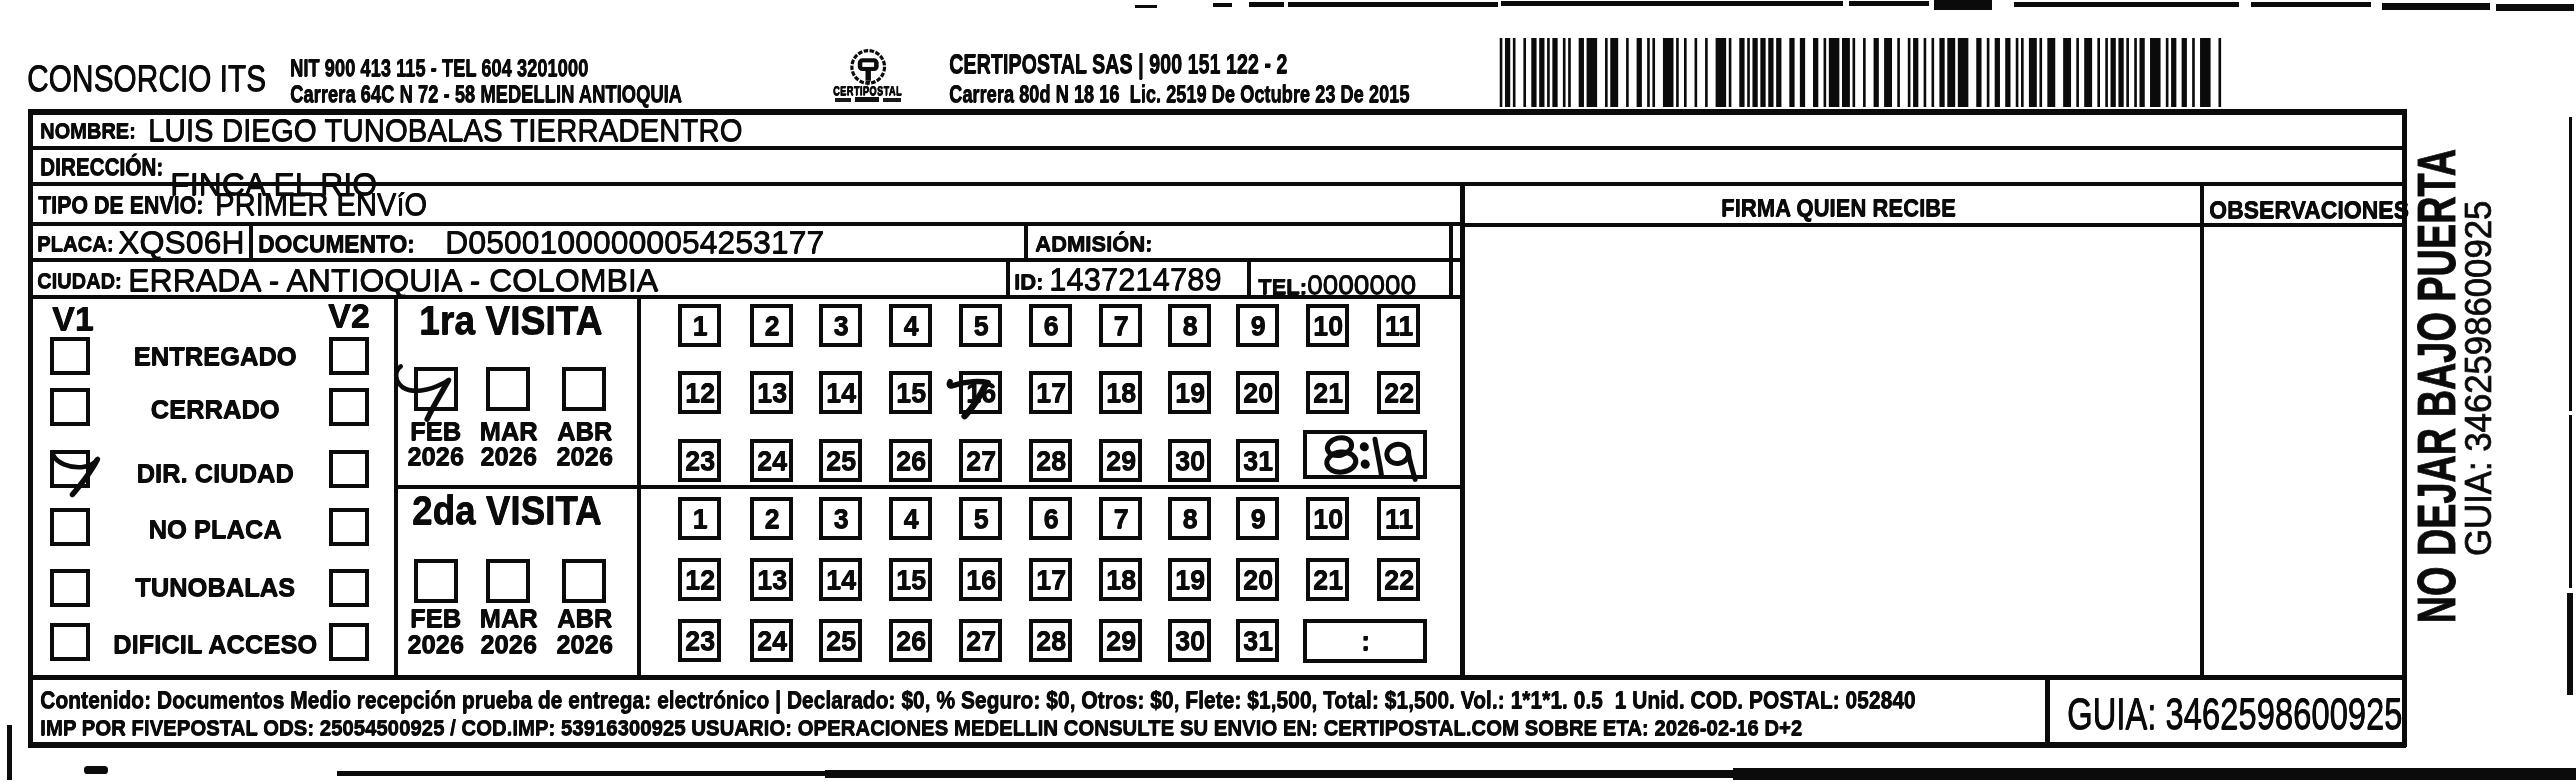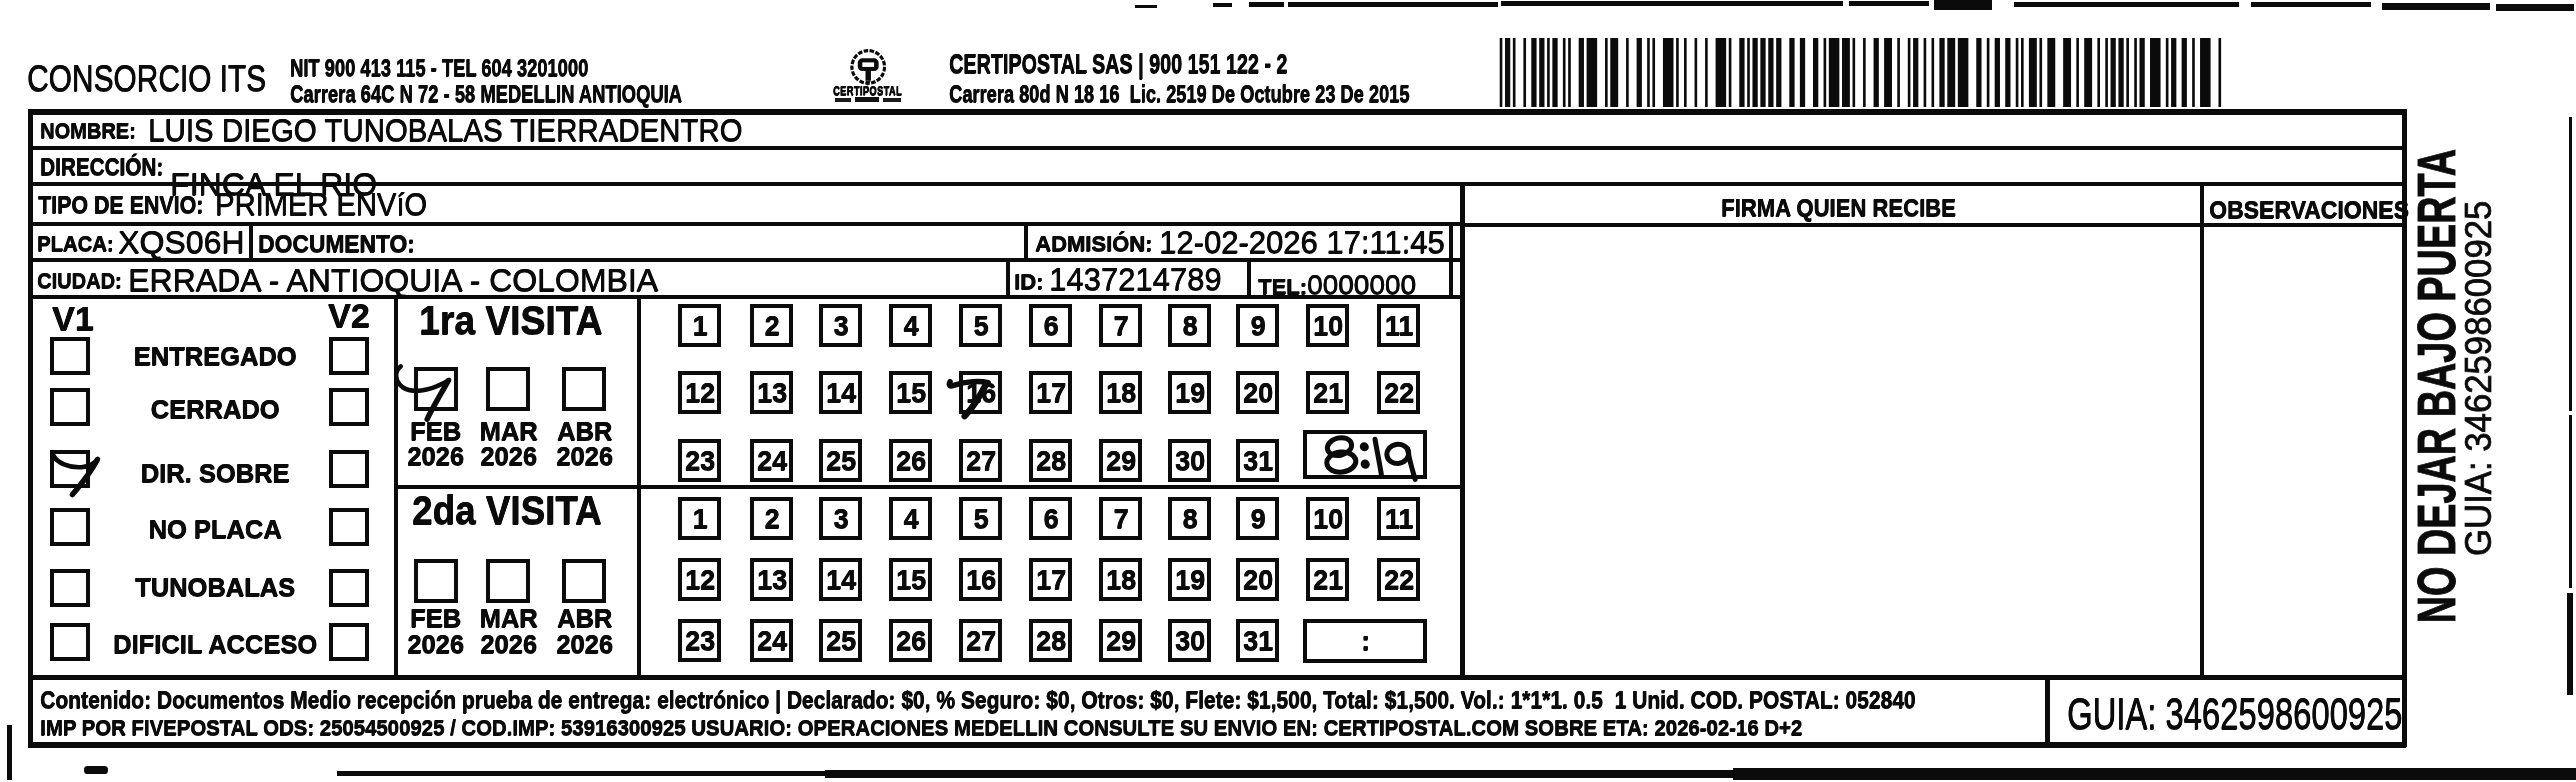--- a/index.html
+++ b/index.html
@@ -188,24 +188,24 @@
 <div class="t b" style="left:1721px;top:196px;font-size:24px;transform:scaleX(0.92);transform-origin:0 0;">FIRMA QUIEN RECIBE</div>
 
 <div class="t b" style="left:2209px;top:199px;font-size:23px;">OBSERVACIONES</div>
 
 <div class="t b" style="left:37px;top:233px;font-size:22px;transform:scaleX(0.92);transform-origin:0 0;">PLACA:</div>
 
 <div class="t" style="left:118px;top:226px;font-size:32px;">XQS06H</div>
 
 <div class="t b" style="left:258px;top:232px;font-size:24px;transform:scaleX(0.95);transform-origin:0 0;">DOCUMENTO:</div>
 
+<div class="t" style="left:445px;top:226px;font-size:32px;">D05001000000054253177</div>
 
 <div class="t b" style="left:1035px;top:233px;font-size:22px;">ADMISIÓN:</div>
 
-<div class="t" style="left:1159px;top:227px;font-size:31px;">12-02-2026 17:11:45</div>
 
 <div class="t b" style="left:37px;top:270px;font-size:22px;transform:scaleX(0.91);transform-origin:0 0;">CIUDAD:</div>
 
 <div class="t" style="left:128px;top:264px;font-size:32px;">ERRADA - ANTIOQUIA - COLOMBIA</div>
 
 <div class="t b" style="left:1014px;top:271px;font-size:22px;">ID:</div>
 
 <div class="t" style="left:1049px;top:264px;font-size:31px;">1437214789</div>
 
 <div class="t b" style="left:1258px;top:271px;font-size:22px;">TEL:<span style="font-weight:400;font-size:28px;">0000000</span></div>
@@ -223,21 +223,21 @@
 <div class="box" style="left:50px;top:388px;width:32px;height:30px;"></div>
 
 <div class="box" style="left:329px;top:388px;width:32px;height:30px;"></div>
 
 <div class="t b" style="left:100px;top:397px;width:230px;text-align:center;font-size:25.5px;">CERRADO</div>
 
 <div class="box" style="left:50px;top:450px;width:32px;height:30px;"></div>
 
 <div class="box" style="left:329px;top:450px;width:32px;height:30px;"></div>
 
-<div class="t b" style="left:100px;top:461px;width:230px;text-align:center;font-size:25.5px;">DIR. SOBRE</div>
+<div class="t b" style="left:100px;top:461px;width:230px;text-align:center;font-size:25.5px;">DIR. CIUDAD</div>
 
 <div class="box" style="left:50px;top:508px;width:32px;height:30px;"></div>
 
 <div class="box" style="left:329px;top:508px;width:32px;height:30px;"></div>
 
 <div class="t b" style="left:100px;top:517px;width:230px;text-align:center;font-size:25.5px;">NO PLACA</div>
 
 <div class="box" style="left:50px;top:569px;width:32px;height:30px;"></div>
 
 <div class="box" style="left:329px;top:569px;width:32px;height:30px;"></div>

